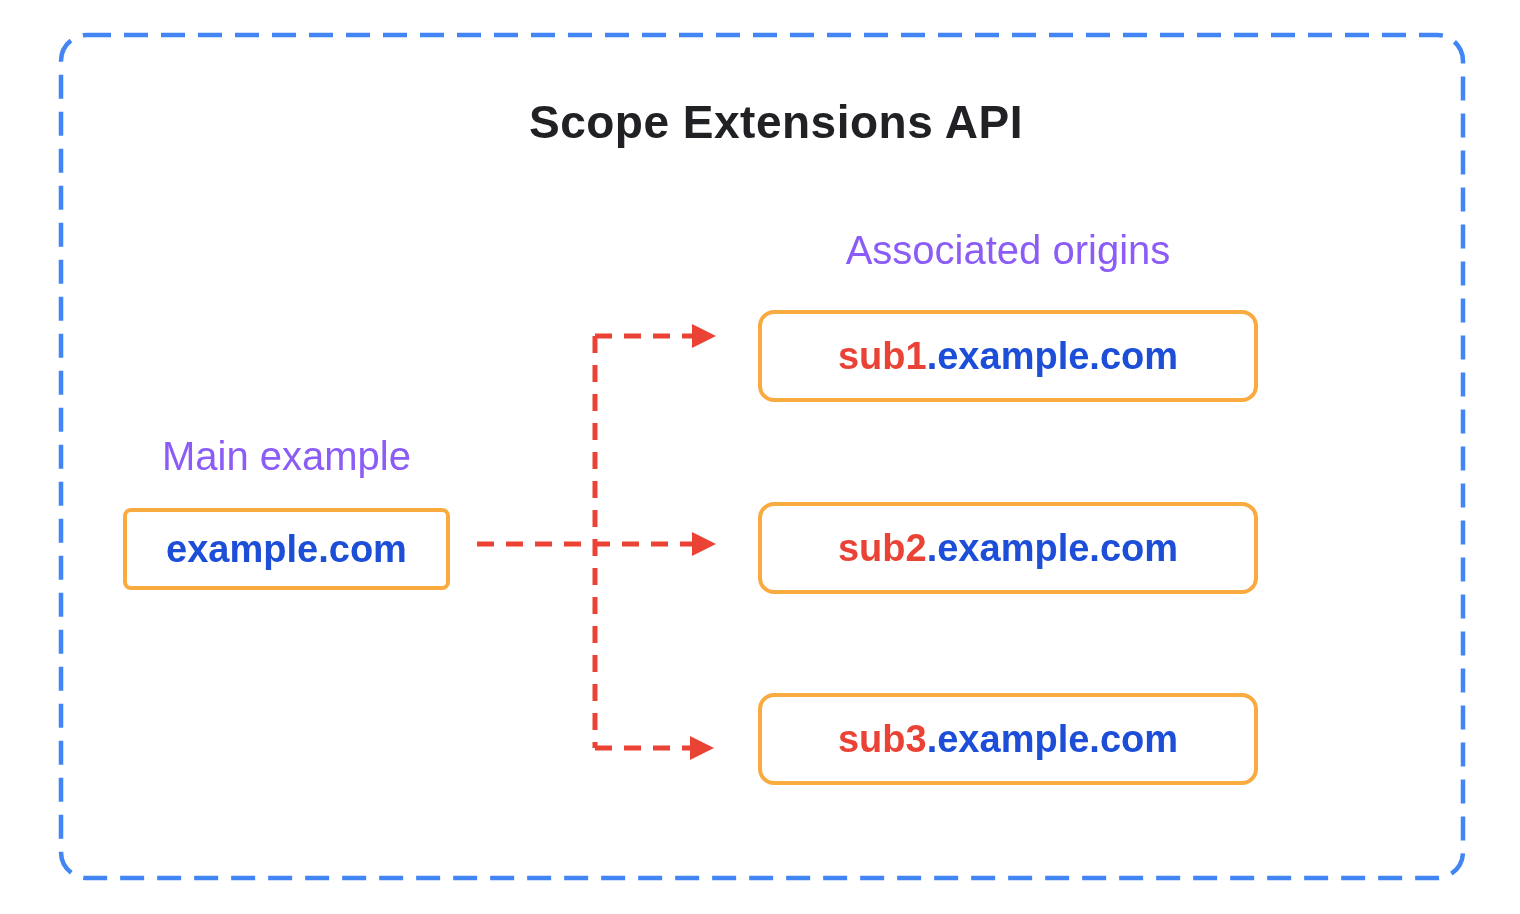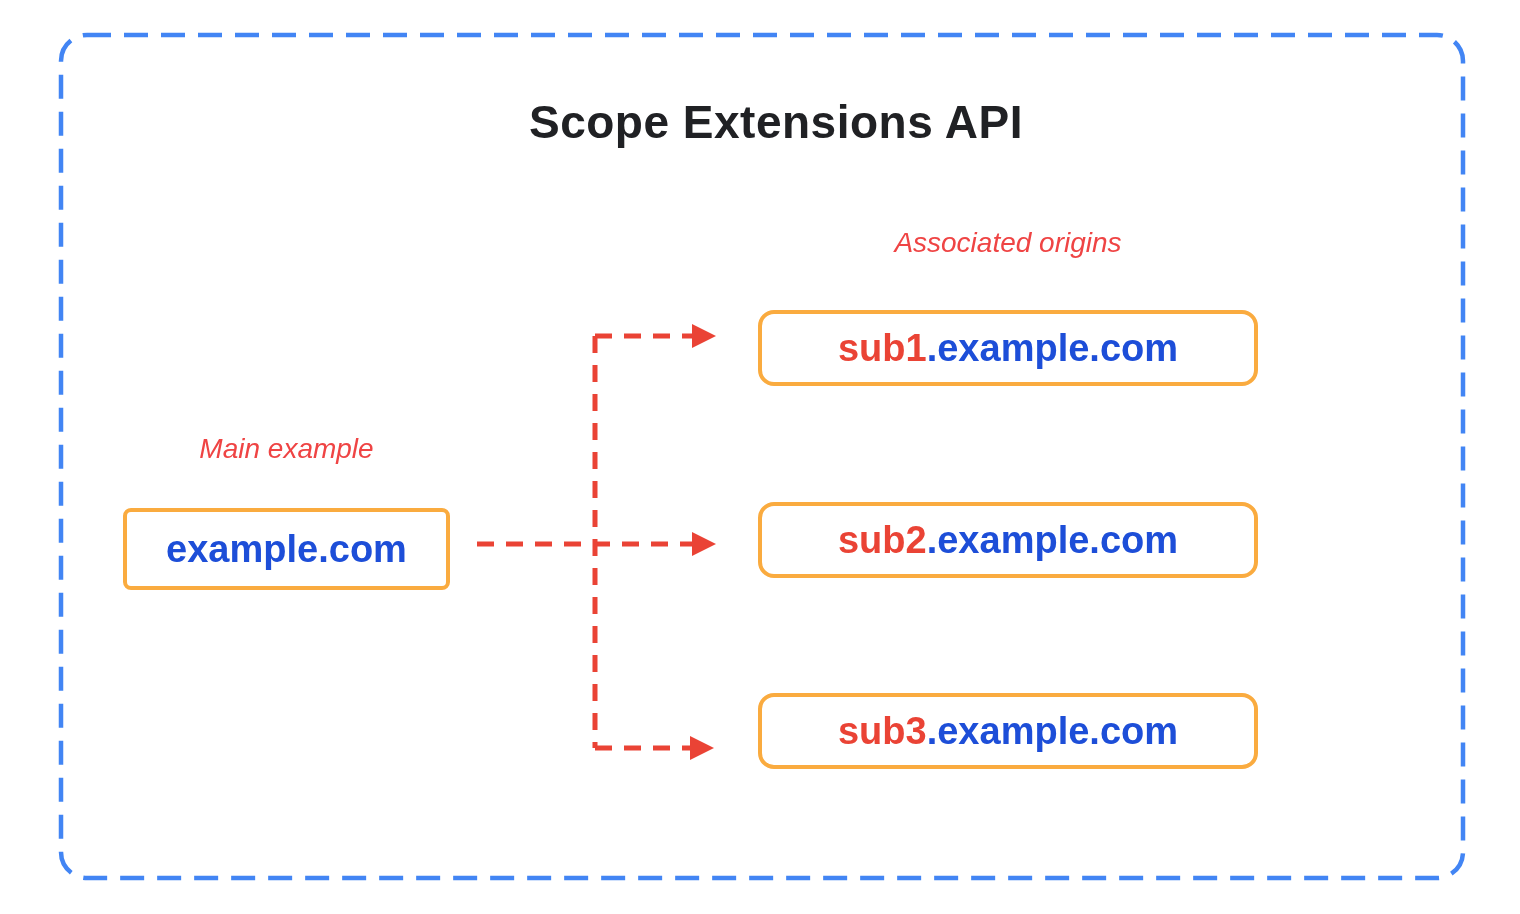--- a/index.html
+++ b/index.html
@@ -24,42 +24,41 @@
     margin: 0;
     text-align: center;
     font-size: 46px;
     font-weight: bold;
     color: #202124;
     letter-spacing: 0.5px;
   }
   .section-label {
     position: absolute;
     text-align: center;
-    font-size: 28px;
-    color: #ef4444;
+    font-size: 40px;
+    color: #8b5cf6;
     line-height: 1.2;
-    font-style: italic;
   }
   .main-origin-label { left: 123px; width: 327px; top: 432px; }
   .assoc-label      { left: 758px; width: 500px; top: 226px; }
   .obox {
     position: absolute;
     box-sizing: border-box;
     border: 4px solid #FAAB3F;
     border-radius: 16px;
     background: #ffffff;
     display: flex;
     align-items: center;
     justify-content: center;
     font-weight: bold;
     font-size: 38px;
     white-space: nowrap;
   }
   .main-origin-box { left: 123px; top: 508px; width: 327px; height: 82px; border-radius: 8px; }
-  .sub-box         { left: 758px; width: 500px; height: 76px; }
+  .sub-box         { left: 758px; width: 500px; height: 92px; }
   .sub-box-1 { top: 310px; }
   .sub-box-2 { top: 502px; }
   .sub-box-3 { top: 693px; }
   .blue-text { color: #1d4ed8; }
   .red-text  { color: #EA4335; }
 </style>
 </head>
 <body>
 
 <div class="canvas">

